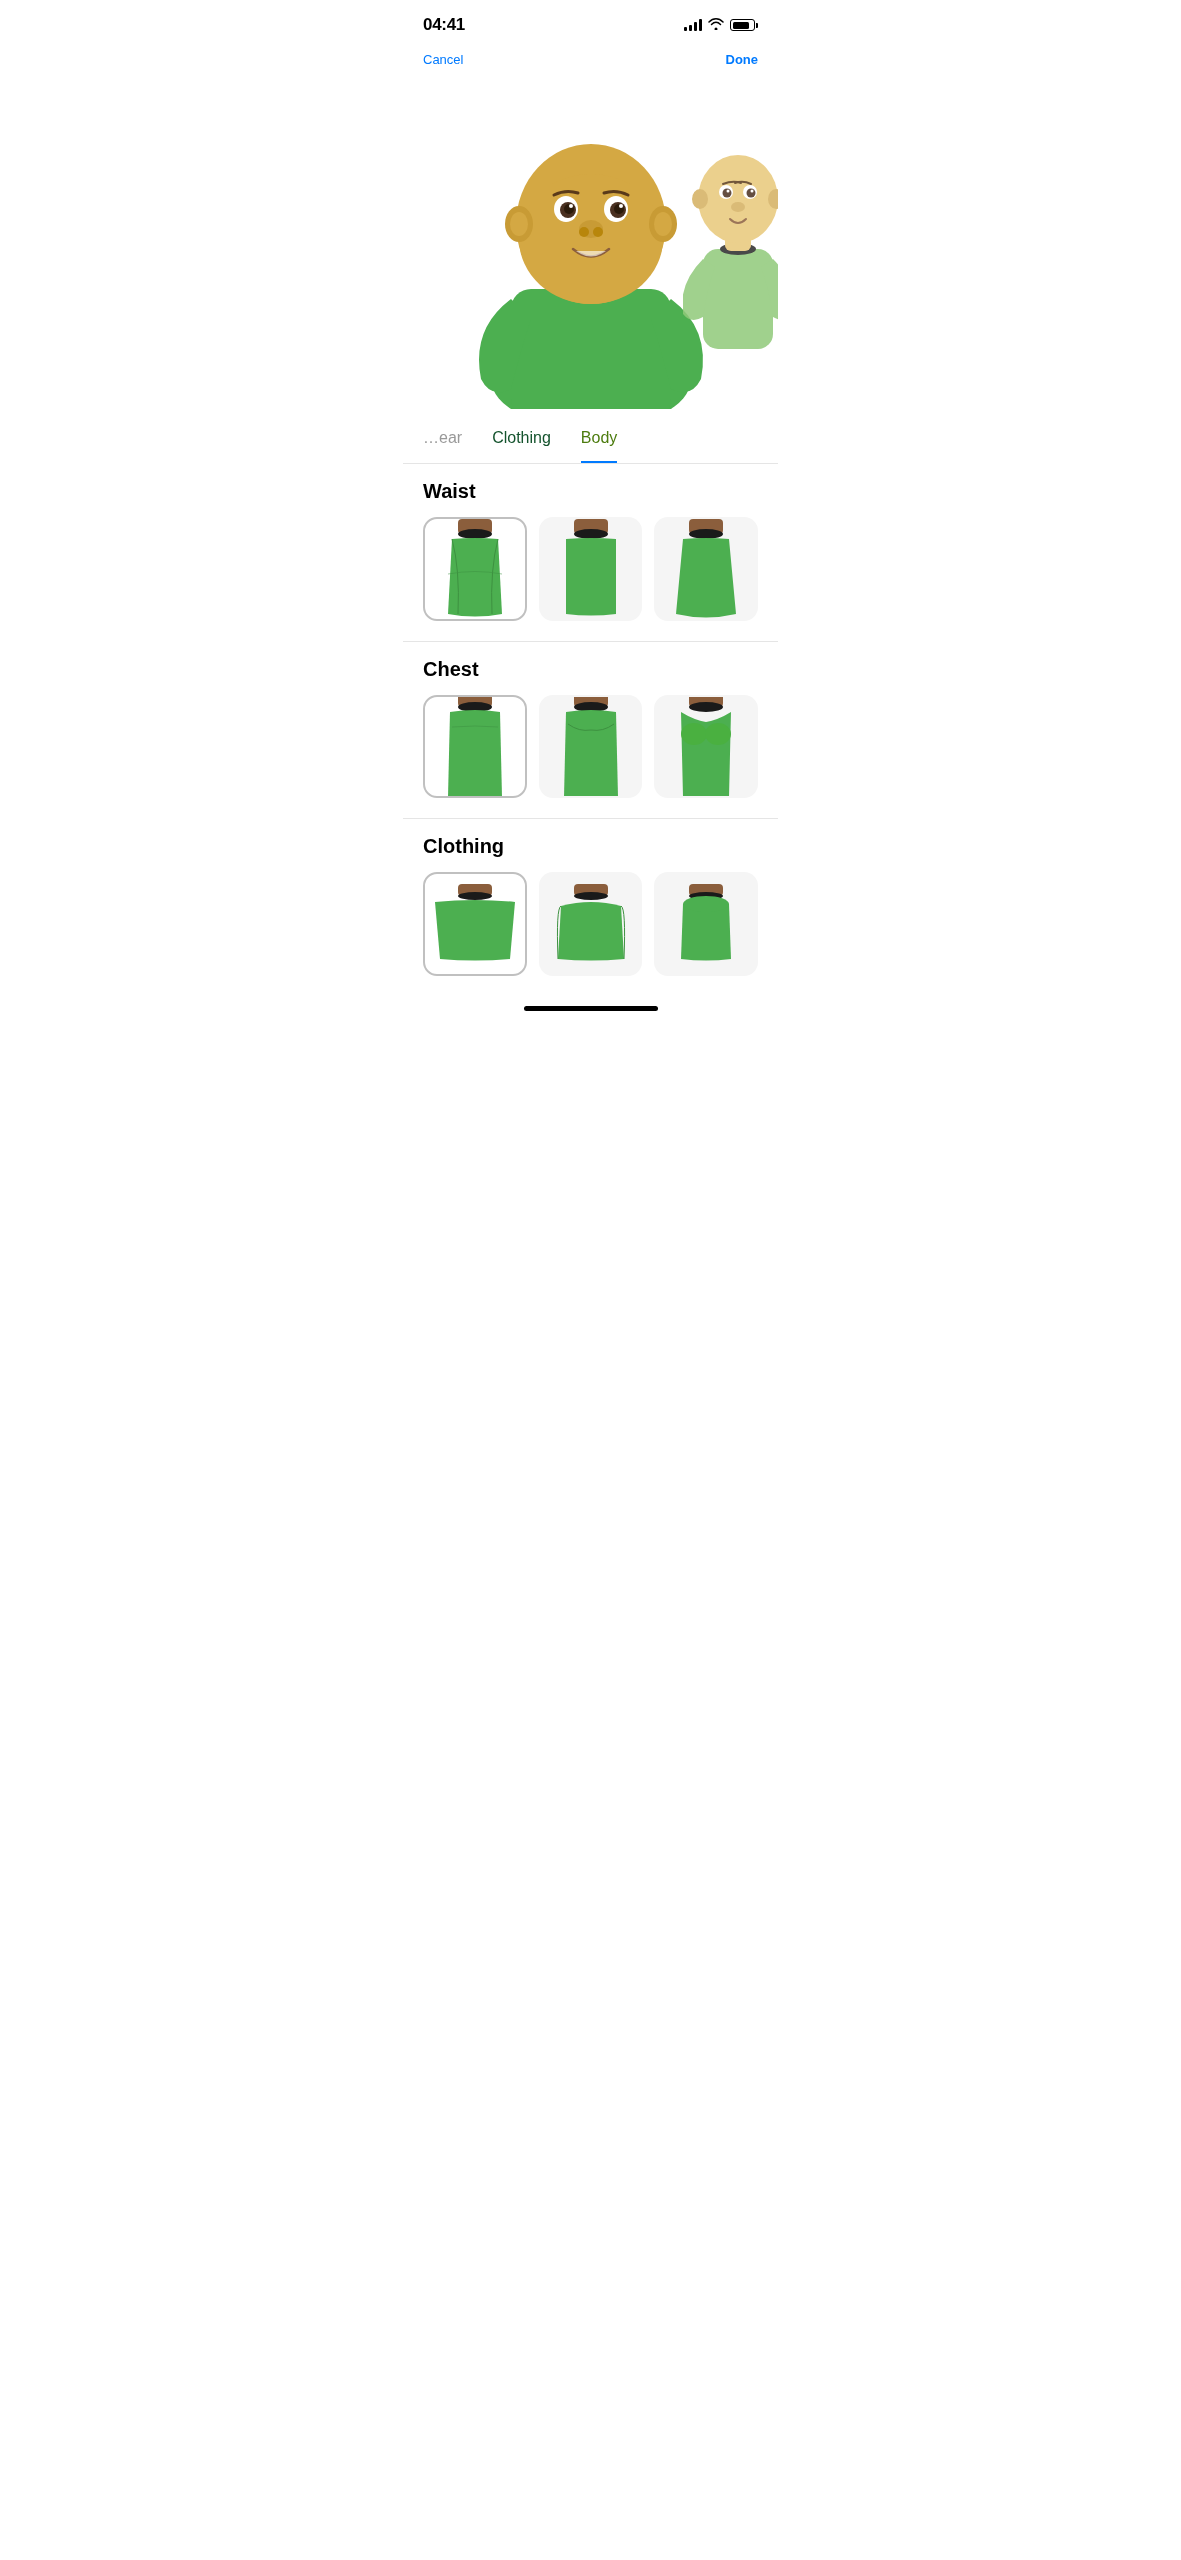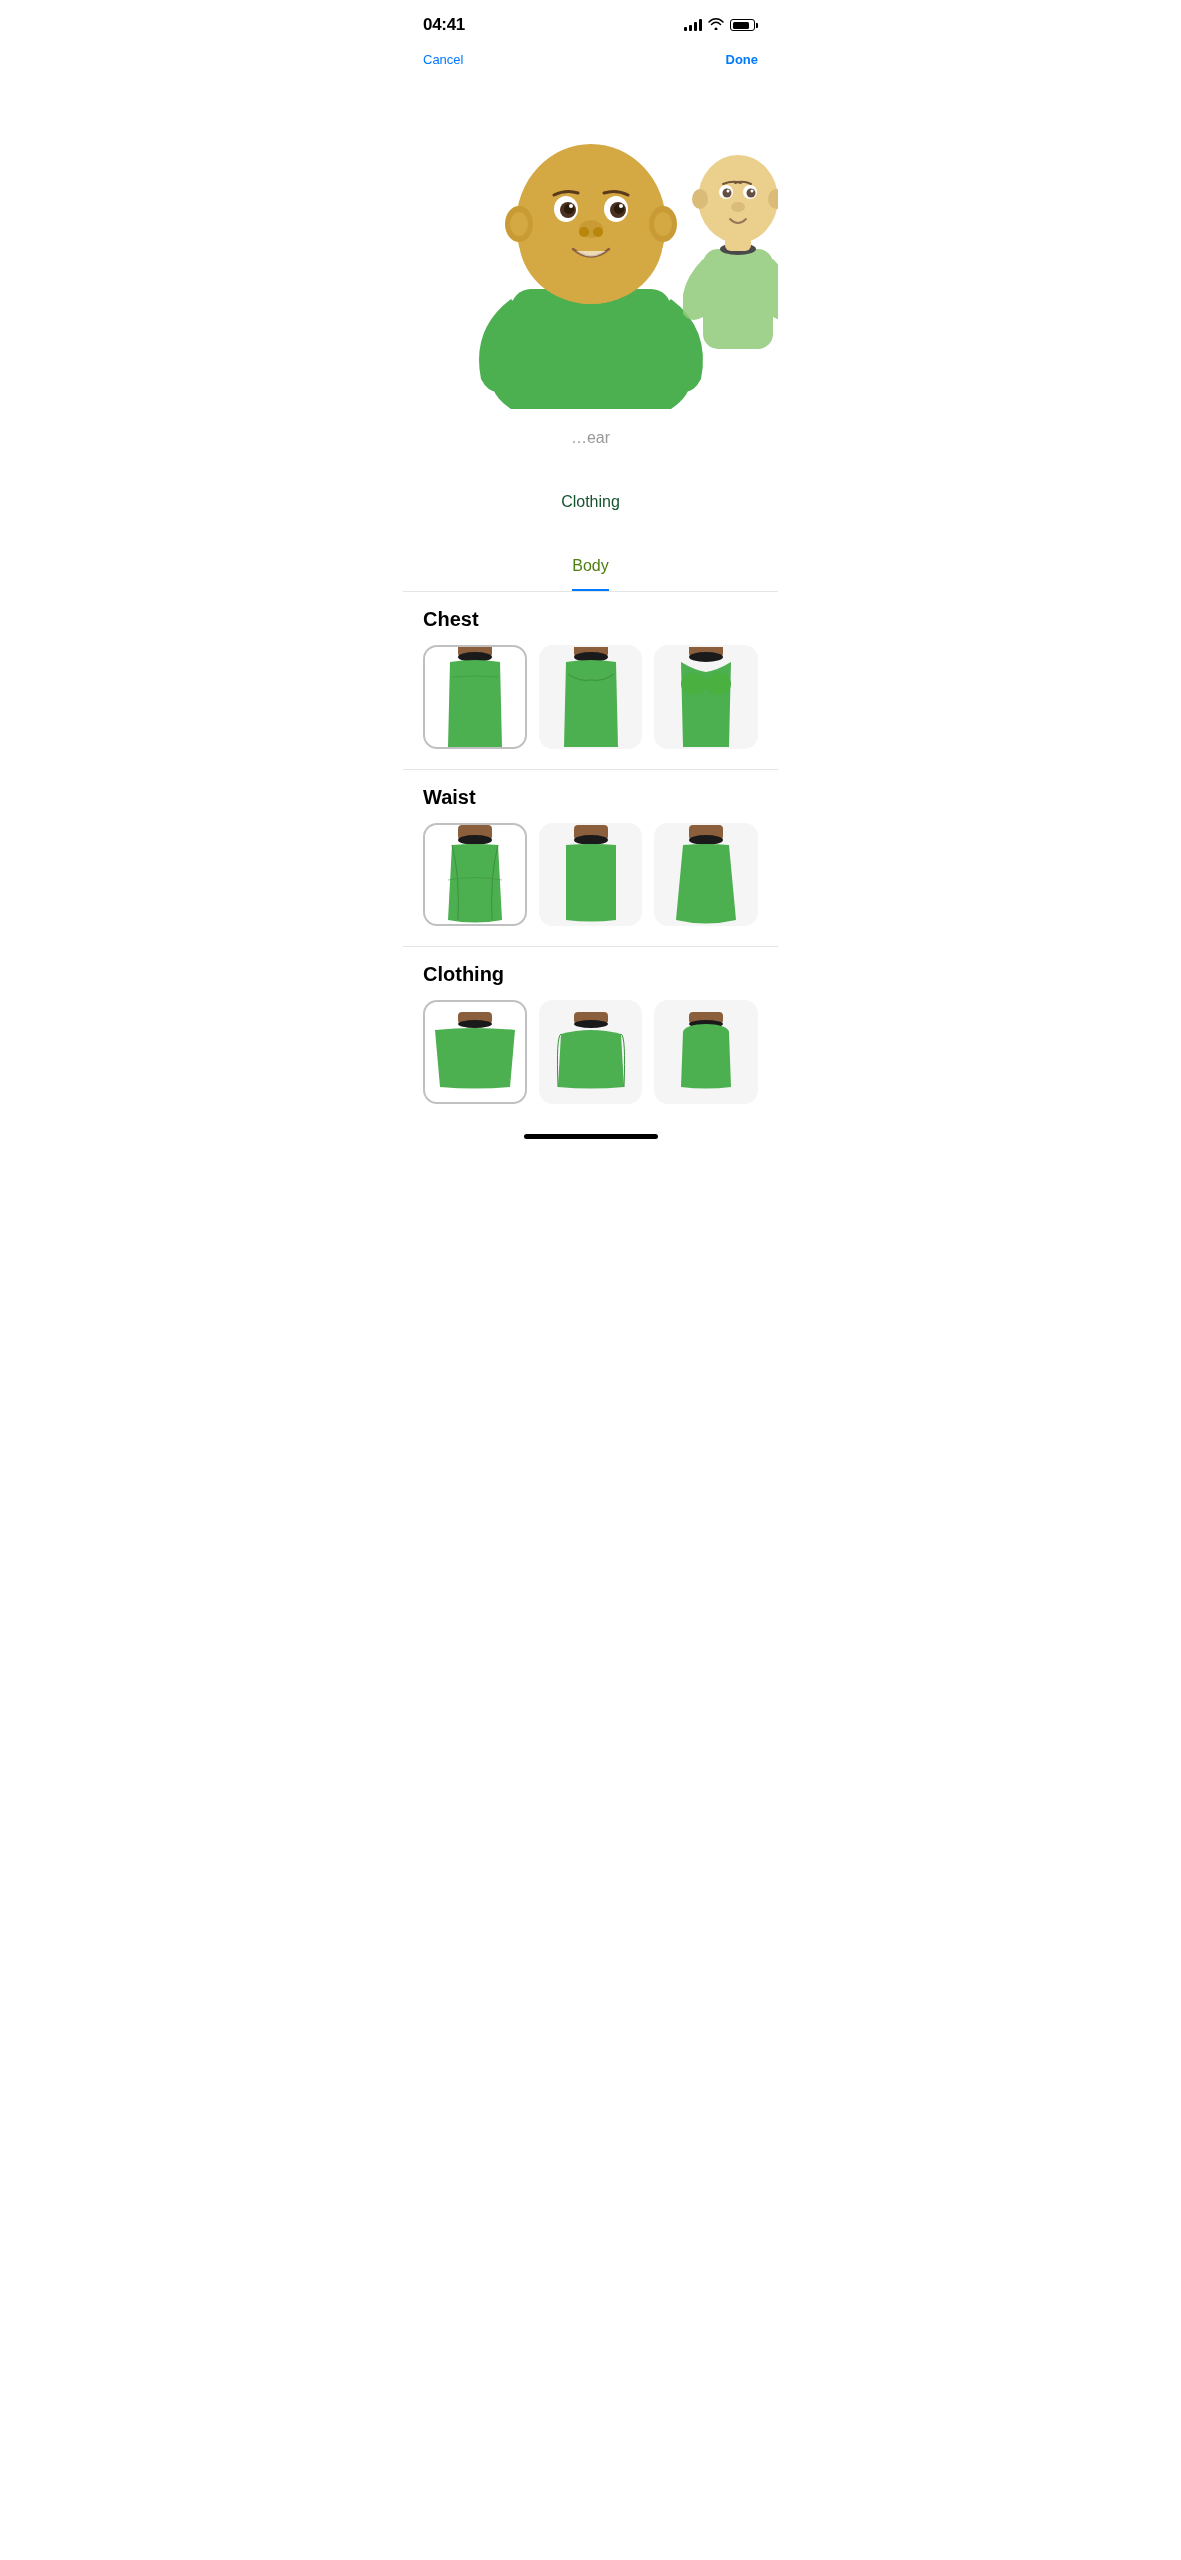--- a/index.html
+++ b/index.html
@@ -101,24 +101,23 @@
       background: #fff;
     }
 
     
     .tab-section {
       border-bottom: 1px solid #e5e5e5;
       padding: 0 20px;
     }
     .tab-row {
       display: flex;
-      gap: 40px;
+      gap: 30px;
       align-items: center;
       padding: 10px 0;
-      flex-direction: column;
     }
     .tab-item {
       font-size: 16px;
       color: #999;
       padding-bottom: 6px;
       cursor: pointer;
       position: relative;
     }
     .tab-item.active {
       color: #007AFF;
@@ -300,57 +299,20 @@
   <div class="tab-row">
     <span class="tab-item" style="color:#999; font-size:16px;">…ear</span>
     <span class="tab-item" style="color:#14532d; font-size:16px;">Clothing</span>
     <span class="tab-item active" style="color:#4d7c0f; font-size:16px; font-weight:500;">Body</span>
   </div>
 </div>
 
 <div class="body-content">
 
   <div class="section">
-    <div class="section-title">Chest</div>
-    <div class="options-row">
-
-      <div class="option-item selected">
-        <svg viewBox="0 0 90 110" xmlns="http://www.w3.org/2000/svg" width="90" height="110">
-          <rect x="28" y="0" width="34" height="15" rx="4" fill="#8B5E3C"></rect>
-          <ellipse cx="45" cy="15" rx="17" ry="5" fill="#1a1a1a"></ellipse>
-          <path d="M20 20 Q45 16 70 20 L72 105 Q45 108 18 105 Z" fill="#4CAF50"></path>
-
-          <path d="M22 35 Q45 33 68 35" stroke="#3d9140" stroke-width="0.5" fill="none"></path>
-        </svg>
-      </div>
-
-      <div class="option-item">
-        <svg viewBox="0 0 90 110" xmlns="http://www.w3.org/2000/svg" width="90" height="110">
-          <rect x="28" y="0" width="34" height="15" rx="4" fill="#8B5E3C"></rect>
-          <ellipse cx="45" cy="15" rx="17" ry="5" fill="#1a1a1a"></ellipse>
-          <path d="M20 20 Q45 16 70 20 L72 105 Q45 108 18 105 Z" fill="#4CAF50"></path>
-
-          <path d="M22 32 Q33 40 45 38 Q57 40 68 32" stroke="#3d9140" stroke-width="1" fill="none"></path>
-        </svg>
-      </div>
-
-      <div class="option-item">
-        <svg viewBox="0 0 90 110" xmlns="http://www.w3.org/2000/svg" width="90" height="110">
-          <rect x="28" y="0" width="34" height="15" rx="4" fill="#8B5E3C"></rect>
-          <ellipse cx="45" cy="15" rx="17" ry="5" fill="#1a1a1a"></ellipse>
-          <path d="M20 20 L22 105 Q45 110 68 105 L70 20 Q57 28 45 30 Q33 28 20 20 Z" fill="#4CAF50"></path>
-
-          <ellipse cx="33" cy="42" rx="13" ry="11" fill="#4ab040"></ellipse>
-          <ellipse cx="57" cy="42" rx="13" ry="11" fill="#4ab040"></ellipse>
-        </svg>
-      </div>
-    </div>
-  </div>
-
-  <div class="section">
     <div class="section-title">Waist</div>
     <div class="options-row">
 
       <div class="option-item selected">
         <svg viewBox="0 0 90 100" xmlns="http://www.w3.org/2000/svg" width="90" height="100">
           <rect x="28" y="0" width="34" height="15" rx="4" fill="#8B5E3C"></rect>
           <ellipse cx="45" cy="15" rx="17" ry="5" fill="#1a1a1a"></ellipse>
           <path d="M22 20 Q45 18 68 20 L72 95 Q45 100 18 95 Z" fill="#4CAF50"></path>
           <path d="M22 20 Q30 50 28 95" stroke="#3d9140" stroke-width="1" fill="none"></path>
           <path d="M68 20 Q60 50 62 95" stroke="#3d9140" stroke-width="1" fill="none"></path>
@@ -365,20 +327,57 @@
           <ellipse cx="45" cy="15" rx="17" ry="5" fill="#1a1a1a"></ellipse>
           <path d="M20 20 Q45 18 70 20 L70 95 Q45 98 20 95 Z" fill="#4CAF50"></path>
         </svg>
       </div>
 
       <div class="option-item">
         <svg viewBox="0 0 90 100" xmlns="http://www.w3.org/2000/svg" width="90" height="100">
           <rect x="28" y="0" width="34" height="15" rx="4" fill="#8B5E3C"></rect>
           <ellipse cx="45" cy="15" rx="17" ry="5" fill="#1a1a1a"></ellipse>
           <path d="M22 20 Q45 18 68 20 L75 95 Q45 102 15 95 Z" fill="#4CAF50"></path>
+        </svg>
+      </div>
+    </div>
+  </div>
+
+  <div class="section">
+    <div class="section-title">Chest</div>
+    <div class="options-row">
+
+      <div class="option-item selected">
+        <svg viewBox="0 0 90 110" xmlns="http://www.w3.org/2000/svg" width="90" height="110">
+          <rect x="28" y="0" width="34" height="15" rx="4" fill="#8B5E3C"></rect>
+          <ellipse cx="45" cy="15" rx="17" ry="5" fill="#1a1a1a"></ellipse>
+          <path d="M20 20 Q45 16 70 20 L72 105 Q45 108 18 105 Z" fill="#4CAF50"></path>
+
+          <path d="M22 35 Q45 33 68 35" stroke="#3d9140" stroke-width="0.5" fill="none"></path>
+        </svg>
+      </div>
+
+      <div class="option-item">
+        <svg viewBox="0 0 90 110" xmlns="http://www.w3.org/2000/svg" width="90" height="110">
+          <rect x="28" y="0" width="34" height="15" rx="4" fill="#8B5E3C"></rect>
+          <ellipse cx="45" cy="15" rx="17" ry="5" fill="#1a1a1a"></ellipse>
+          <path d="M20 20 Q45 16 70 20 L72 105 Q45 108 18 105 Z" fill="#4CAF50"></path>
+
+          <path d="M22 32 Q33 40 45 38 Q57 40 68 32" stroke="#3d9140" stroke-width="1" fill="none"></path>
+        </svg>
+      </div>
+
+      <div class="option-item">
+        <svg viewBox="0 0 90 110" xmlns="http://www.w3.org/2000/svg" width="90" height="110">
+          <rect x="28" y="0" width="34" height="15" rx="4" fill="#8B5E3C"></rect>
+          <ellipse cx="45" cy="15" rx="17" ry="5" fill="#1a1a1a"></ellipse>
+          <path d="M20 20 L22 105 Q45 110 68 105 L70 20 Q57 28 45 30 Q33 28 20 20 Z" fill="#4CAF50"></path>
+
+          <ellipse cx="33" cy="42" rx="13" ry="11" fill="#4ab040"></ellipse>
+          <ellipse cx="57" cy="42" rx="13" ry="11" fill="#4ab040"></ellipse>
         </svg>
       </div>
     </div>
   </div>
 
   <div class="section" style="border-bottom: none;">
     <div class="section-title">Clothing</div>
     <div class="options-row">
 
       <div class="option-item selected">

